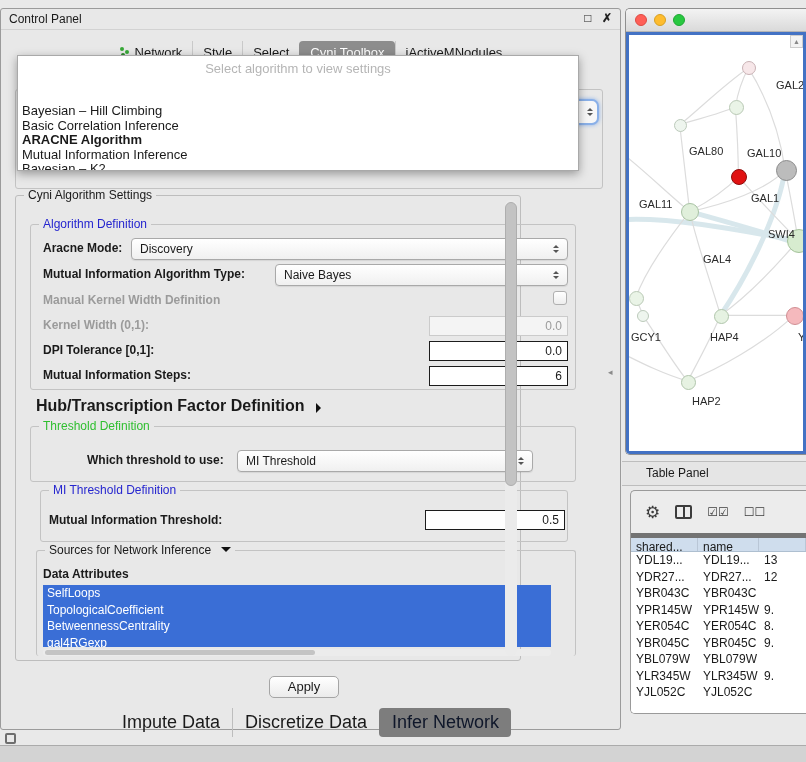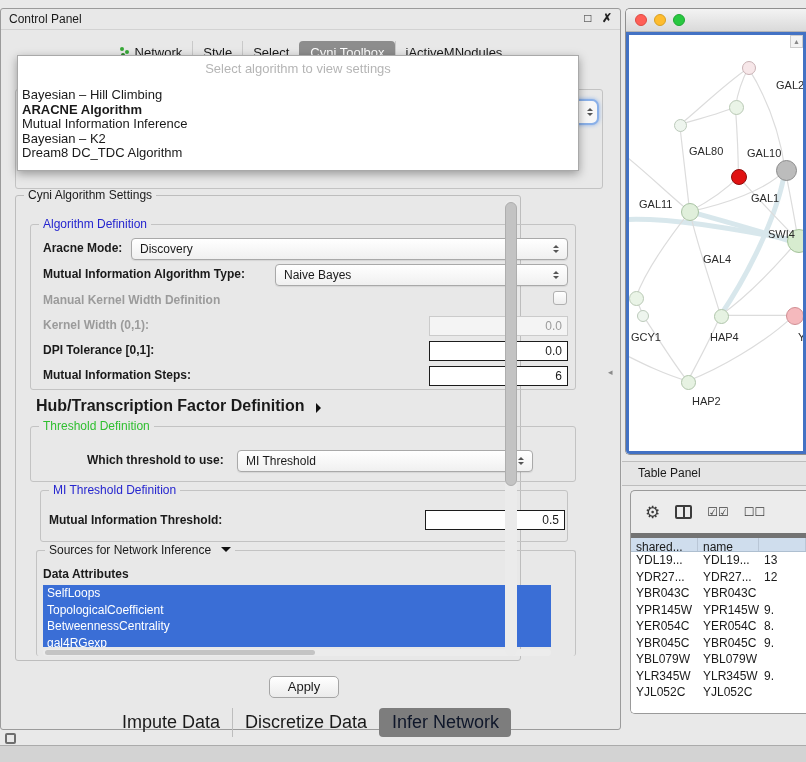--- a/index.html
+++ b/index.html
@@ -27,21 +27,21 @@
 
 .frag-group{position:absolute;left:14px;top:80px;width:588px;height:100px;border:1px solid #c3c3c3;border-radius:3px;z-index:1}
 .frag-combo{position:absolute;left:560px;top:90px;width:38px;height:26px;border:2px solid #8ab0e8;border-radius:7px;background:#f7f7f7;box-shadow:0 0 4px #8ab0e8;z-index:2;display:flex;align-items:center;justify-content:flex-end;padding-right:4px}
 .dbl-arrows{display:flex;flex-direction:column;align-items:center;gap:2px}
 .dbl-arrows::before{content:"";border:3px solid transparent;border-bottom-color:#555}
 .dbl-arrows::after{content:"";border:3px solid transparent;border-top-color:#555}
 
 
 .popup{position:absolute;left:17px;top:47px;width:562px;height:116px;background:#fff;border:1px solid #a9a9a9;box-shadow:0 3px 9px rgba(0,0,0,.35);z-index:40;overflow:hidden}
 .pop-header{margin-top:5px;text-align:center;color:#b5b5b5;font-size:13px}
-.pop-list{margin-top:12px;padding-left:4px}
+.pop-list{margin-top:28px;padding-left:4px}
 .pop-item{font-size:13px;line-height:14.5px;white-space:nowrap}
 .pop-item.sel{font-weight:bold}
 
 
 .group{position:absolute;border:1px solid #c3c3c3;border-radius:3px}
 .settings-group{position:absolute;left:14px;top:186px;width:506px;height:466px;border:1px solid #bdbdbd;border-radius:3px}
 .g-title{position:absolute;top:-8px;left:8px;background:#e8e8e8;padding:0 4px;font-size:12px;white-space:nowrap}
 .g-title.blue{color:var(--title-blue)}
 .g-title.green{color:var(--title-green)}
 .lbl{position:absolute;white-space:nowrap;font-size:12px}
@@ -82,21 +82,21 @@
 .tl.red{background:var(--mac-red);border:1px solid #dd4b44}
 .tl.yellow{background:var(--mac-yellow);border:1px solid #d7a022}
 .tl.green{background:var(--mac-green);border:1px solid #1fa735}
 .net-content{position:absolute;left:0;top:23px;right:0;bottom:0;border:3px solid var(--accent-blue);background:#fff;overflow:hidden}
 .net-content svg{position:absolute;left:0;top:0;width:100%;height:100%}
 .node{position:absolute;border-radius:50%;border:1px solid}
 .nlabel{position:absolute;font-size:11px;color:#2a2a2a;white-space:nowrap}
 .net-scroll{position:absolute;right:0;top:0;width:13px;height:13px;background:#f3f3f3;border:1px solid #cdcdcd;font-size:7px;color:#888;text-align:center;line-height:11px}
 
 
-.tp-bar{position:absolute;left:622px;top:461px;width:184px;height:25px;background:#e5e5e5;border-top:1px solid #bdbdbd;border-bottom:1px solid #bdbdbd;line-height:23px;padding-left:16px;font-size:12px}
+.tp-bar{position:absolute;left:622px;top:461px;width:184px;height:25px;background:#e5e5e5;border-top:1px solid #bdbdbd;border-bottom:1px solid #bdbdbd;line-height:23px;padding-left:24px;font-size:12px}
 .tablewin{position:absolute;left:630px;top:490px;width:176px;height:224px;background:#ececec;border:1px solid #9a9a9a;border-right:none;border-radius:5px 0 0 5px;overflow:hidden}
 .t-toolbar{height:42px;display:flex;align-items:center;gap:15px;padding-left:14px}
 .gear{font-size:17px;color:#3c3c3c}
 .cols-icon{width:17px;height:14px;border:2px solid #3c3c3c;border-radius:2px;position:relative}
 .cols-icon::after{content:"";position:absolute;left:50%;top:0;bottom:0;width:2px;background:#3c3c3c;transform:translateX(-50%)}
 .pair-icon{font-size:12px;color:#3c3c3c;letter-spacing:0px}
 .t-head{display:flex;height:19px;background:#cfdded;border-top:5px solid #737373;border-bottom:1px solid #aebfd0;align-items:center}
 .t-body{background:#fff;position:absolute;left:0;right:0;top:61px;bottom:0}
 .t-row{display:flex;height:16.5px;align-items:center}
 .t-cell{padding-left:5px;font-size:12px;white-space:nowrap;overflow:hidden}
@@ -364,20 +364,21 @@
   </div>
 
   <div class="mini"></div>
   <div class="bstrip"></div>
 
   <div class="cpanel" style="background:none;border:none;pointer-events:none">
     <div class="popup" style="pointer-events:auto">
       <div class="pop-header">Select algorithm to view settings</div>
       <div class="pop-list">
           <div class="pop-item">Bayesian – Hill Climbing</div>
+          <div class="pop-item">Basic Correlation Inference</div>
           <div class="pop-item sel">ARACNE Algorithm</div>
           <div class="pop-item">Mutual Information Inference</div>
           <div class="pop-item">Bayesian – K2</div>
           <div class="pop-item">Dream8 DC_TDC Algorithm</div>
         </div>
     </div>
   </div>
 
 </div>
 

